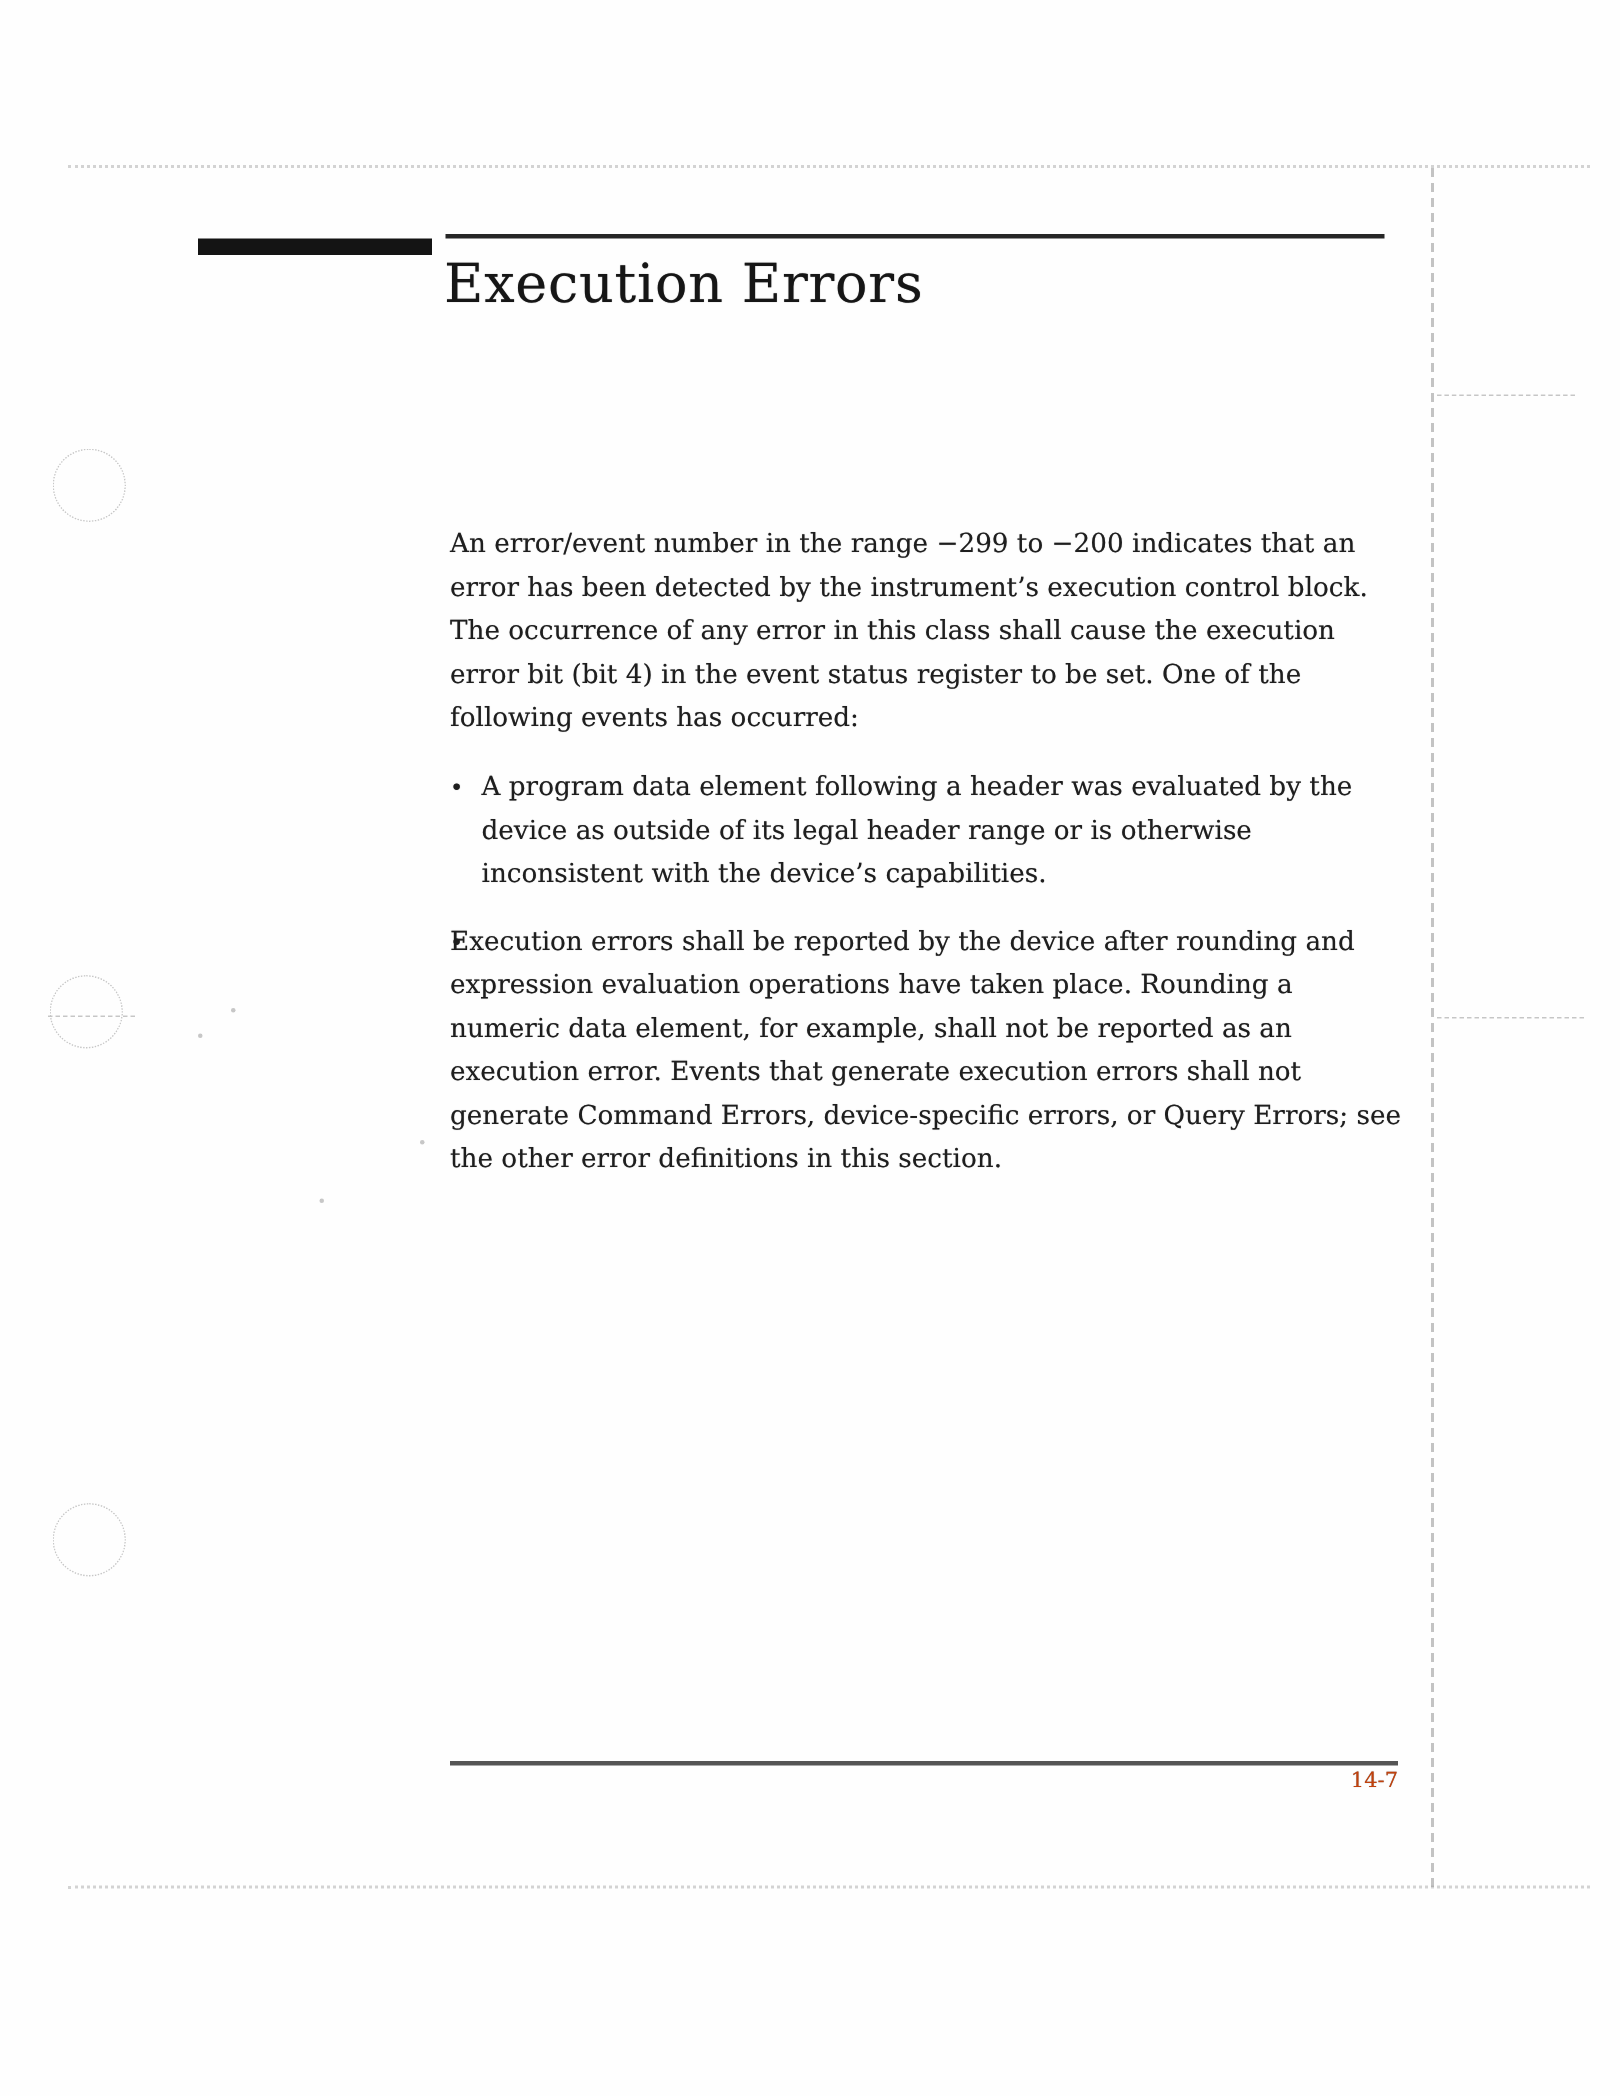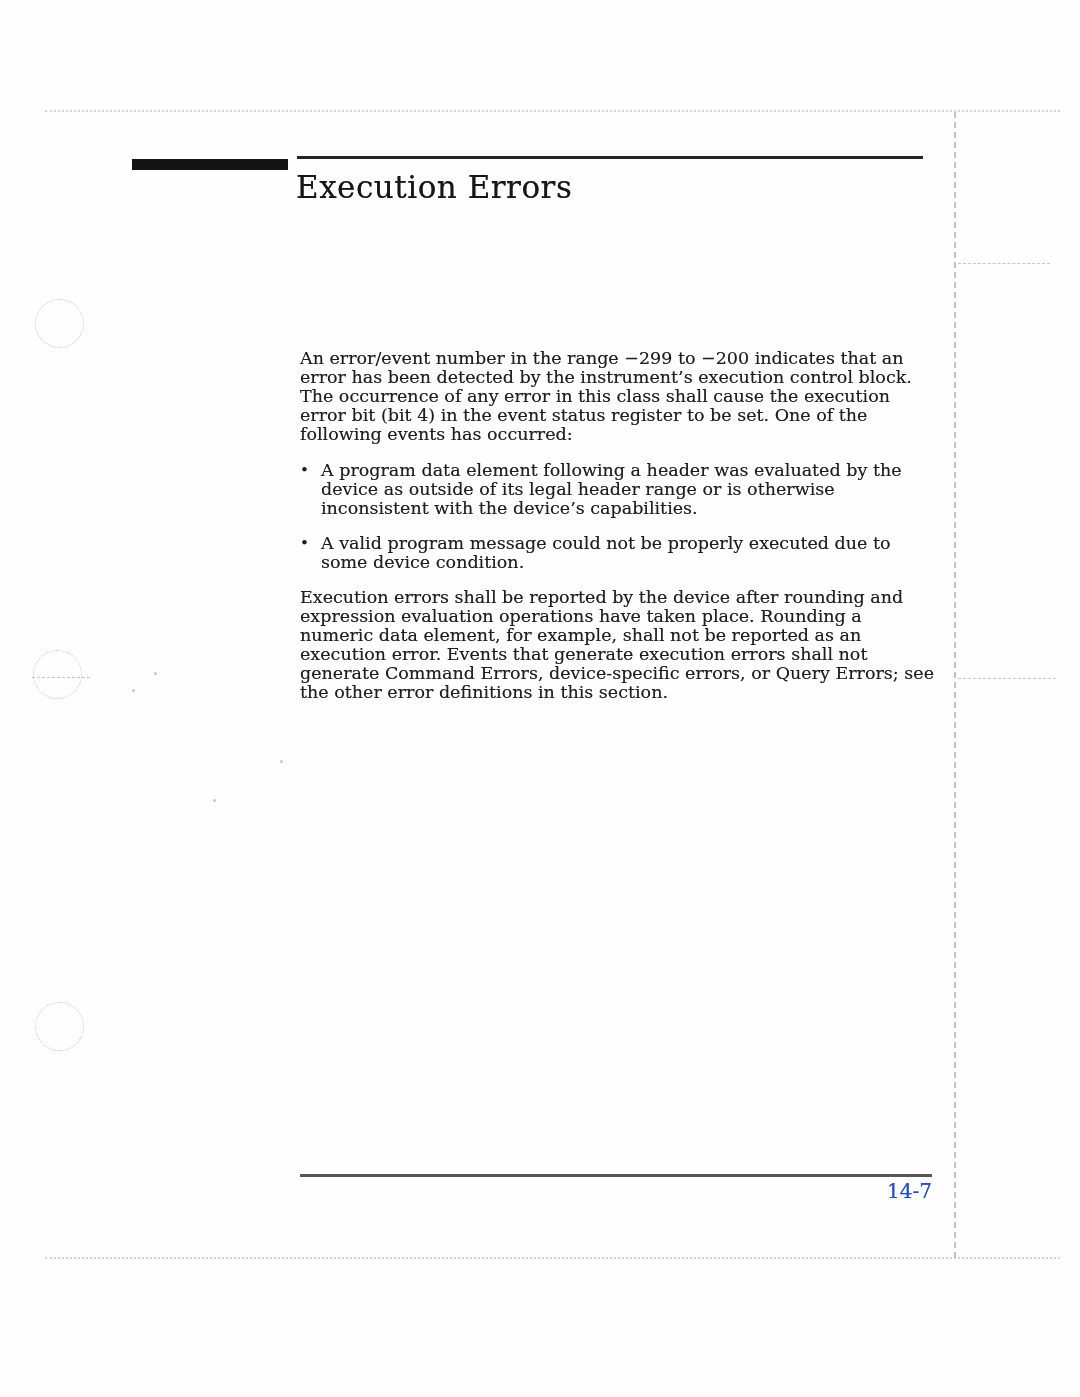--- a/index.html
+++ b/index.html
@@ -85,35 +85,35 @@
     top: 156px;
     width: 626px;
     height: 3px;
     background: #262626;
   }
   .doc-title {
     position: absolute;
     left: 296px;
     top: 169px;
     margin: 0;
-    font-size: 31px;
+    font-size: 36px;
     font-weight: 400;
     letter-spacing: 0.5px;
     color: #161616;
     text-shadow: 0 0 0.6px rgba(20,20,20,0.6);
   }
 
   
   .body-block {
     position: absolute;
     left: 300px;
     top: 349px;
     width: 640px;
     font-size: 17.5px;
-    line-height: 19px;
+    line-height: 29px;
     text-shadow: 0 0 0.5px rgba(30,30,30,0.55);
   }
   .body-block p {
     margin: 0 0 17px 0;
   }
   .bullet-list {
     list-style: none;
     margin: 0 0 14px 0;
     padding: 0;
   }
@@ -137,22 +137,22 @@
     width: 632px;
     height: 2.5px;
     background: #555555;
   }
   .page-number {
     position: absolute;
     left: 297px;
     top: 1179px;
     width: 635px;
     text-align: right;
-    font-size: 20px;
-    color: #1d4ed8;
+    font-size: 14px;
+    color: #c2410c;
     text-shadow: 0 0 0.5px rgba(30,30,30,0.55);
   }
 </style>
 </head>
 <body>
 
 <div class="page">
 
   <div class="scan-dotted-h top"></div>
   <div class="scan-dotted-h bottom"></div>
@@ -174,21 +174,20 @@
 
   <div class="body-block">
     <p>An error/event number in the range −299 to −200 indicates that an error has been detected by the instrument’s execution control block. The occurrence of any error in this class shall cause the execution error bit (bit 4) in the event status register to be set. One of the following events has occurred:</p>
     <ul class="bullet-list">
       <li>
         <span class="bullet-glyph">•</span>
         <span>A program data element following a header was evaluated by the device as outside of its legal header range or is otherwise inconsistent with the device’s capabilities.</span>
       </li>
       <li>
         <span class="bullet-glyph">•</span>
-        <span>A valid program message could not be properly executed due to some device condition.</span>
       </li>
     </ul>
     <p>Execution errors shall be reported by the device after rounding and expression evaluation operations have taken place. Rounding a numeric data element, for example, shall not be reported as an execution error. Events that generate execution errors shall not generate Command Errors, device-specific errors, or Query Errors; see the other error definitions in this section.</p>
   </div>
 
   <div class="footer-rule"></div>
   <div class="page-number">14-7</div>
 
 </div>
 

